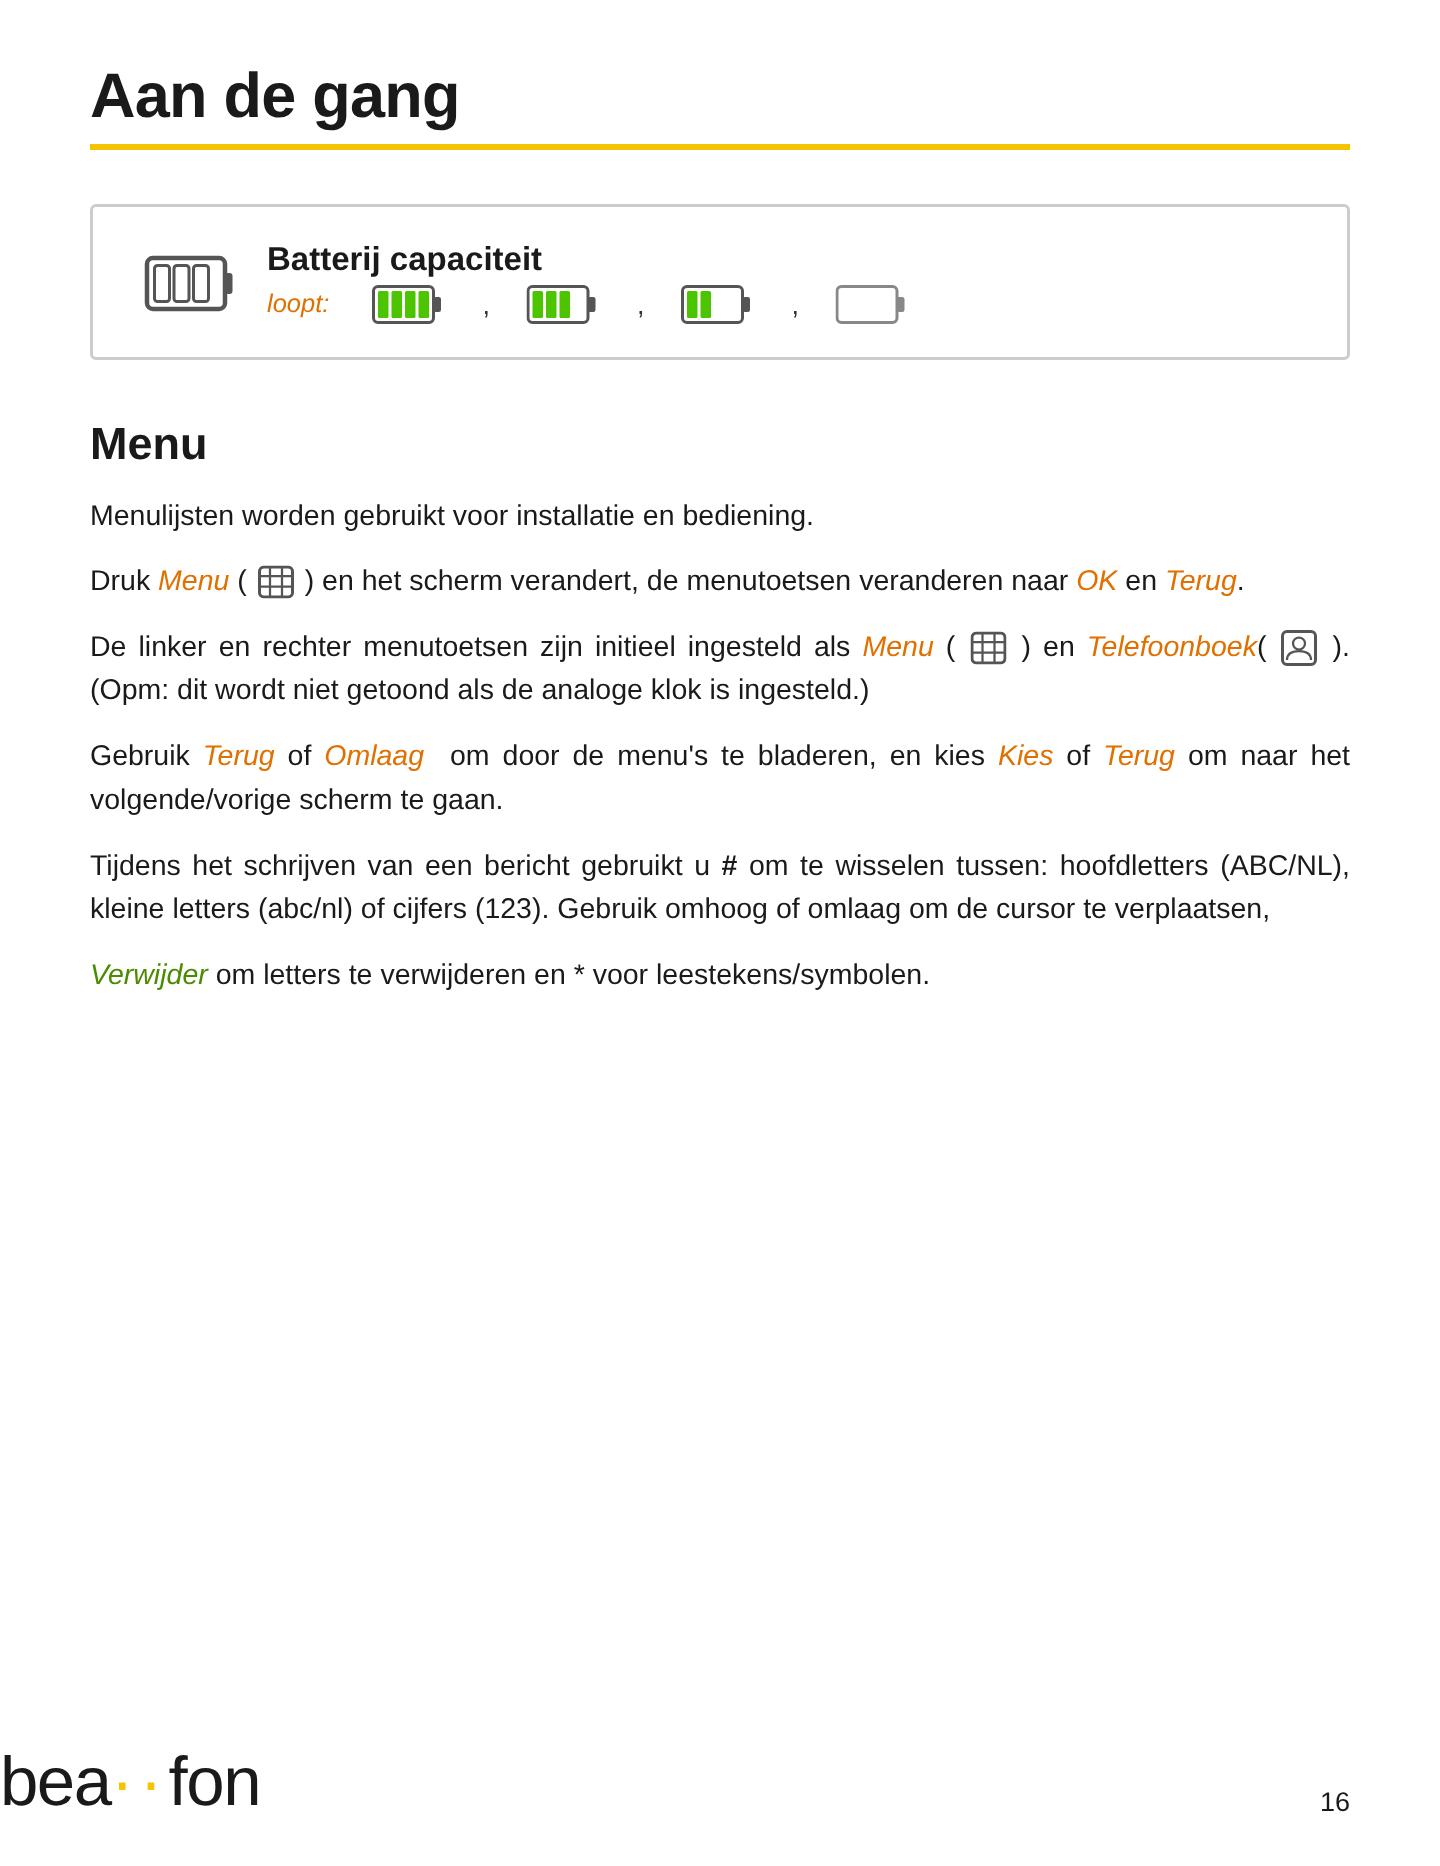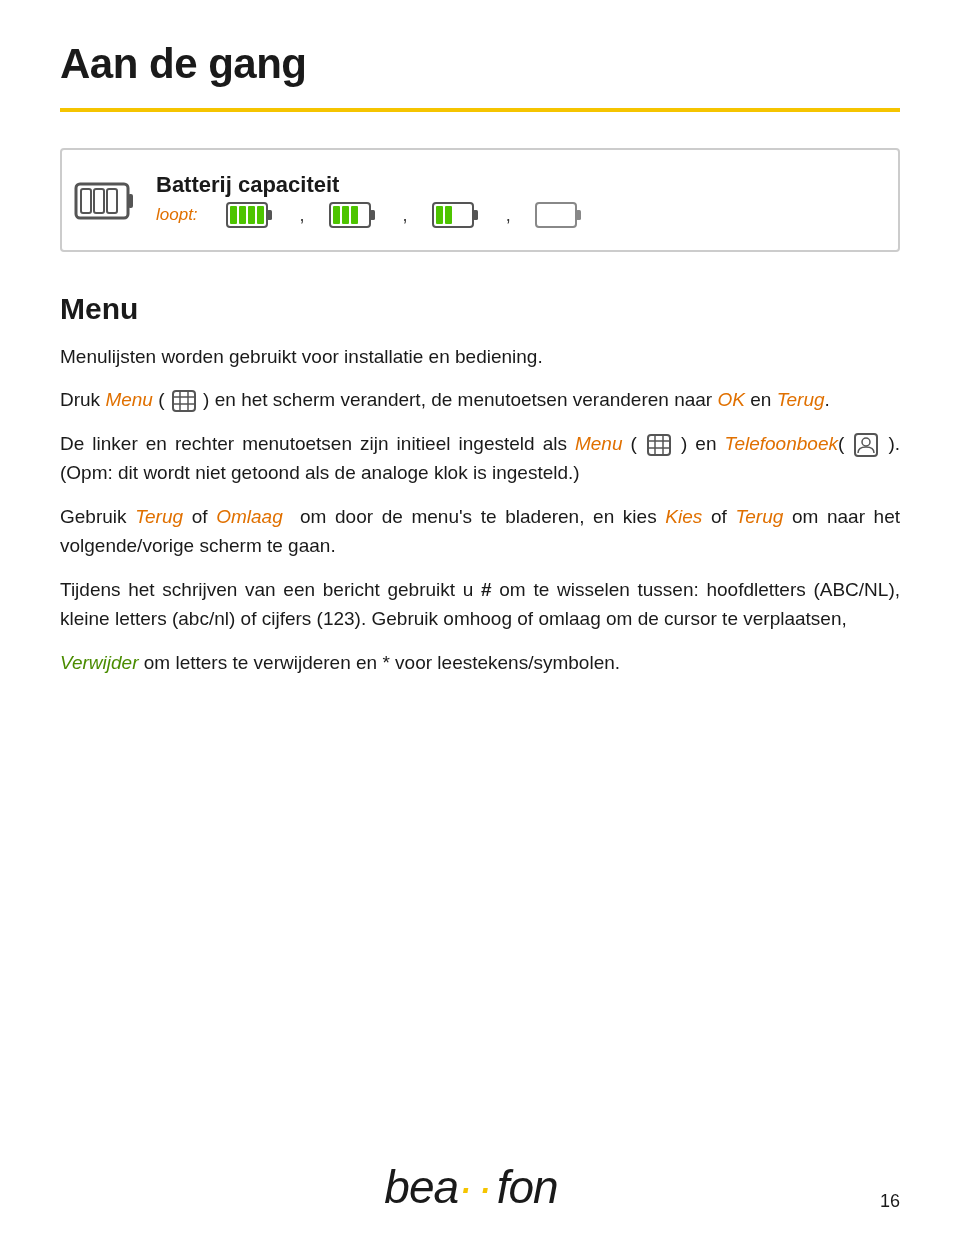--- a/index.html
+++ b/index.html
@@ -9,35 +9,35 @@
       width: 960px;
       min-height: 1244px;
       position: relative;
       padding: 40px 60px 60px 60px;
     }
 
     .page-title {
       font-size: 42px;
       font-weight: 900;
       color: #1a1a1a;
-      margin-bottom: 20px;
+      margin-bottom: 8px;
       letter-spacing: -0.5px;
     }
 
     .title-underline {
       height: 4px;
       background: #f5c400;
       margin-bottom: 36px;
       width: 100%;
     }
 
     .battery-box {
       border: 2px solid #cccccc;
       border-radius: 4px;
-      padding: 22px 28px 22px 12px;
+      padding: 22px 28px 22px 34px;
       display: flex;
       align-items: flex-start;
       gap: 22px;
       margin-bottom: 40px;
       background: #fff;
     }
 
     .battery-icon-large {
       width: 60px;
       height: 52px;
@@ -120,23 +120,21 @@
       margin: 0 2px;
     }
 
     .footer {
       position: absolute;
       bottom: 30px;
       left: 0;
       right: 18px;
       display: flex;
       align-items: center;
-      justify-content: center;
       gap: 0;
-      font-style: italic;
     }
 
     .footer-logo {
       font-size: 46px;
       font-weight: 300;
       letter-spacing: -1px;
       color: #1a1a1a;
     }
 
     .footer-logo span.bea {

